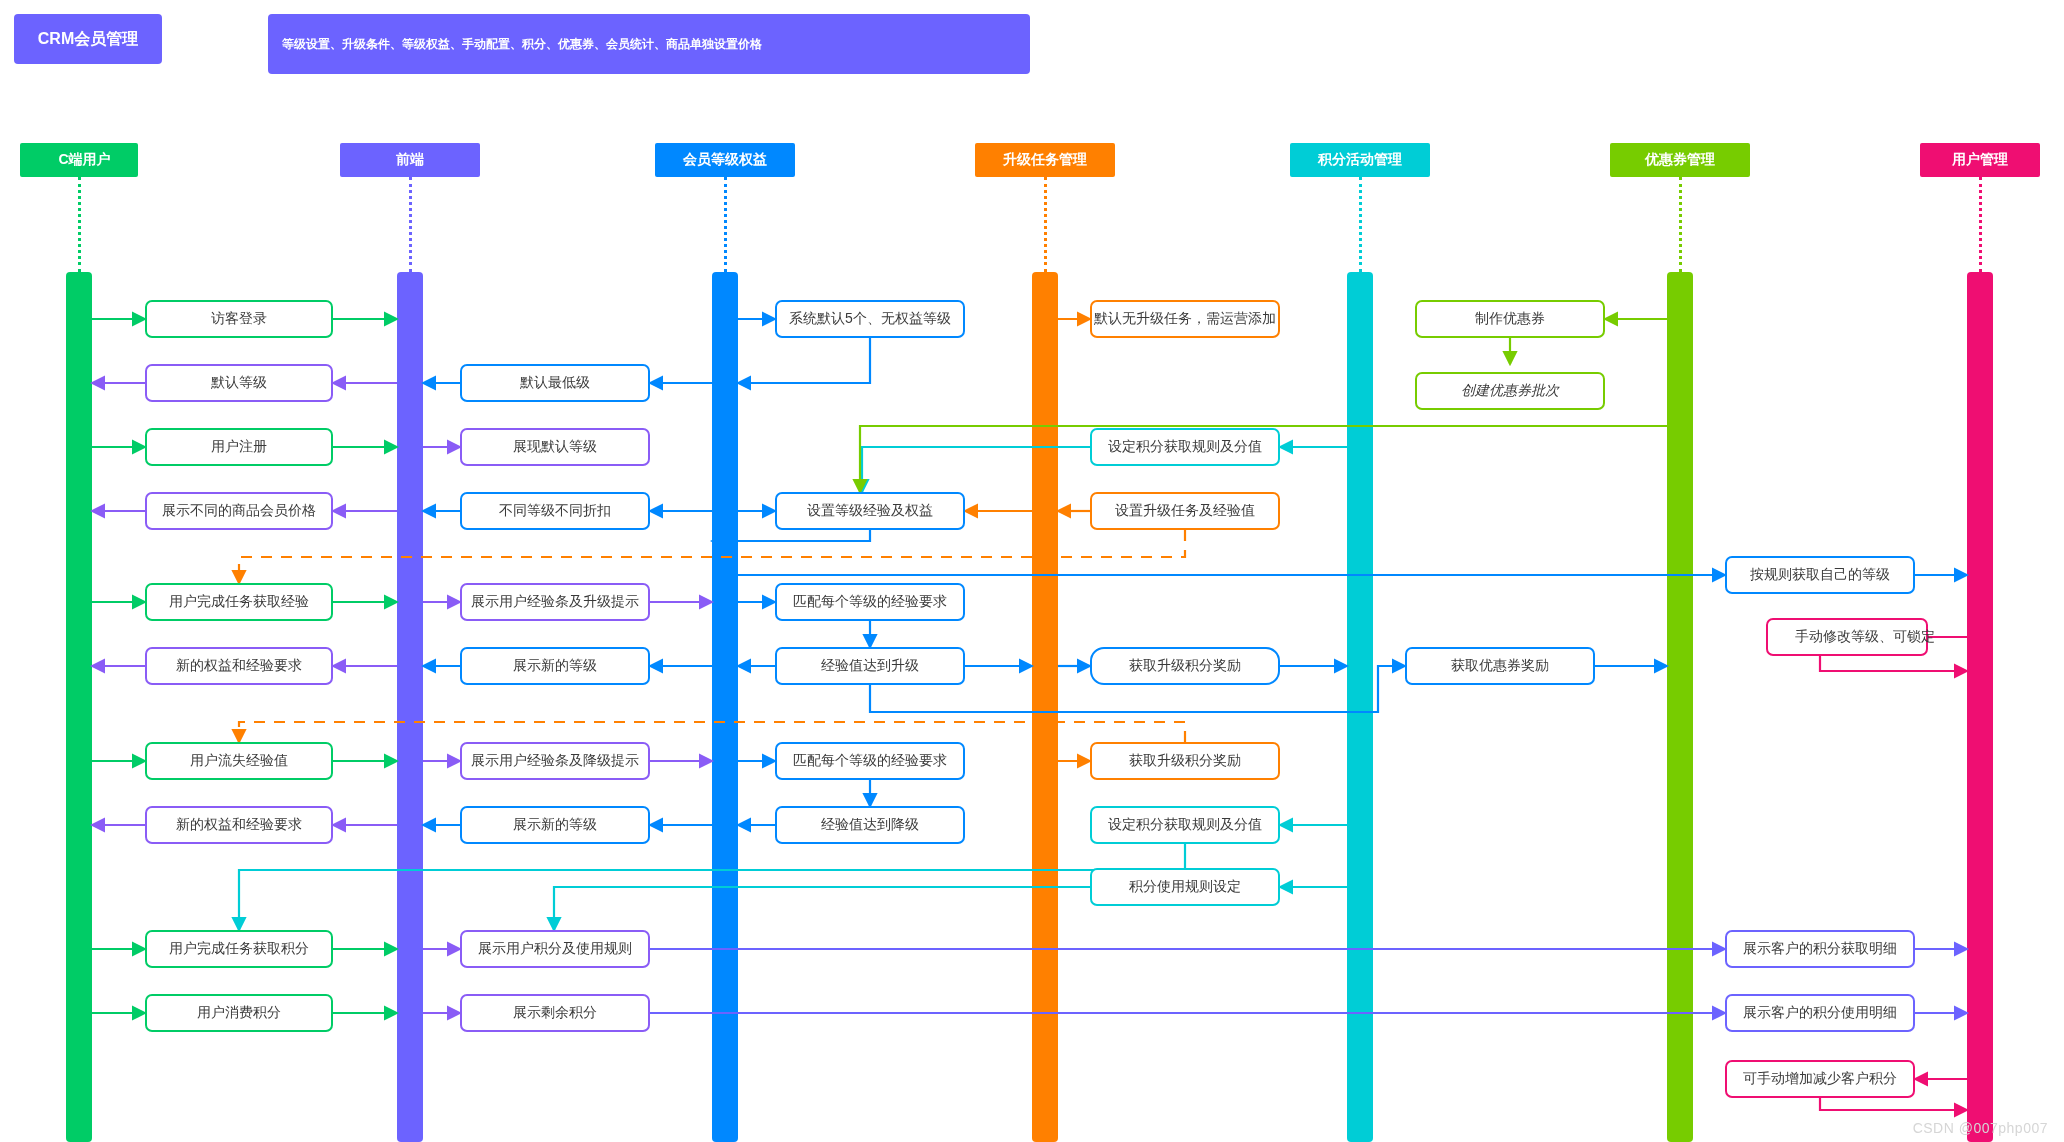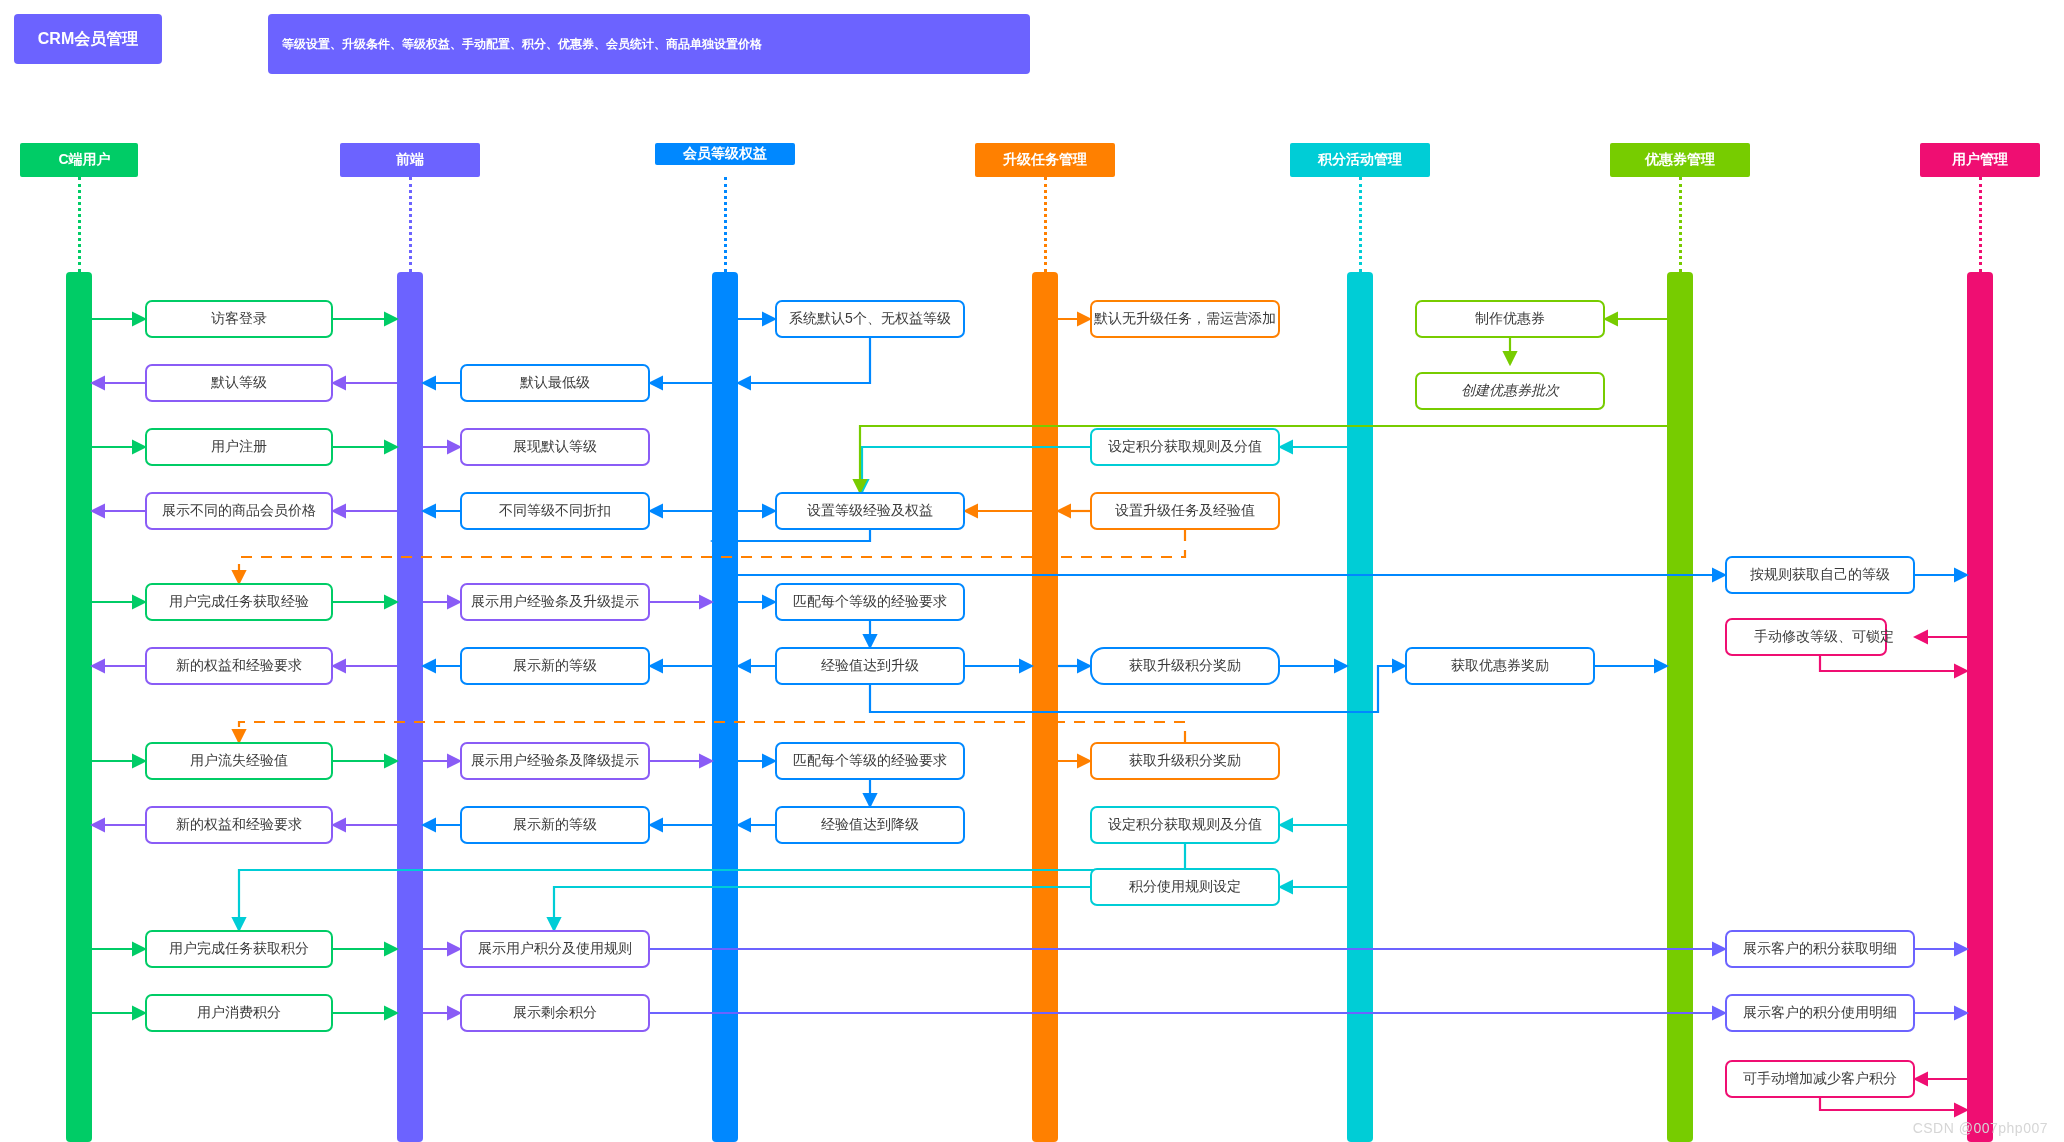--- a/index.html
+++ b/index.html
@@ -51,21 +51,21 @@
 
 <div id="stage">
 
   <div id="banners">
       <div class="banner" style="left: 14px; top: 14px; width: 148px; height: 50px; background: rgb(108, 99, 255); font-size: 16px;">CRM会员管理</div>
       <div class="banner left-al" style="left: 268px; top: 14px; width: 762px; height: 60px; background: rgb(108, 99, 255); font-size: 12px;">等级设置、升级条件、等级权益、手动配置、积分、优惠券、会员统计、商品单独设置价格</div>
     </div>
   <div id="actors">
       <div class="actor" style="left: 20px; top: 143px; width: 118px; height: 34px; background: rgb(0, 204, 102); padding-left: 11px;">C端用户</div>
       <div class="actor" style="left: 340px; top: 143px; width: 140px; height: 34px; background: rgb(108, 99, 255);">前端</div>
-      <div class="actor" style="left: 655px; top: 143px; width: 140px; height: 22px; background: rgb(0, 136, 255);">会员等级权益</div>
+      <div class="actor" style="left: 655px; top: 143px; width: 140px; height: 34px; background: rgb(0, 136, 255);">会员等级权益</div>
       <div class="actor" style="left: 975px; top: 143px; width: 140px; height: 34px; background: rgb(255, 128, 0);">升级任务管理</div>
       <div class="actor" style="left: 1290px; top: 143px; width: 140px; height: 34px; background: rgb(0, 205, 214);">积分活动管理</div>
       <div class="actor" style="left: 1610px; top: 143px; width: 140px; height: 34px; background: rgb(119, 204, 0);">优惠券管理</div>
       <div class="actor" style="left: 1920px; top: 143px; width: 120px; height: 34px; background: rgb(239, 14, 114);">用户管理</div>
     </div>
   <div id="lifelines">
       <div class="lifeline" style="left: 77.5px; top: 177px; height: 95px; border-left-color: rgb(0, 204, 102);"></div>
       <div class="lifeline" style="left: 408.5px; top: 177px; height: 95px; border-left-color: rgb(108, 99, 255);"></div>
       <div class="lifeline" style="left: 723.5px; top: 177px; height: 95px; border-left-color: rgb(0, 136, 255);"></div>
       <div class="lifeline" style="left: 1043.5px; top: 177px; height: 95px; border-left-color: rgb(255, 128, 0);"></div>
@@ -219,20 +219,20 @@
       <div class="msg" style="left: 1090px; top: 428px; width: 190px; height: 38px; border-color: rgb(0, 205, 214);">设定积分获取规则及分值</div>
       <div class="msg" style="left: 1090px; top: 492px; width: 190px; height: 38px; border-color: rgb(255, 128, 0);">设置升级任务及经验值</div>
       <div class="msg" style="left: 1090px; top: 647px; width: 190px; height: 38px; border-color: rgb(0, 136, 255); border-radius: 14px;">获取升级积分奖励</div>
       <div class="msg" style="left: 1090px; top: 742px; width: 190px; height: 38px; border-color: rgb(255, 128, 0);">获取升级积分奖励</div>
       <div class="msg" style="left: 1090px; top: 806px; width: 190px; height: 38px; border-color: rgb(0, 205, 214);">设定积分获取规则及分值</div>
       <div class="msg" style="left: 1090px; top: 868px; width: 190px; height: 38px; border-color: rgb(0, 205, 214);">积分使用规则设定</div>
       <div class="msg" style="left: 1405px; top: 647px; width: 190px; height: 38px; border-color: rgb(0, 136, 255);">获取优惠券奖励</div>
       <div class="msg" style="left: 1415px; top: 300px; width: 190px; height: 38px; border-color: rgb(119, 204, 0);">制作优惠券</div>
       <div class="msg" style="left: 1415px; top: 372px; width: 190px; height: 38px; border-color: rgb(119, 204, 0); font-style: italic;">创建优惠券批次</div>
       <div class="msg" style="left: 1725px; top: 556px; width: 190px; height: 38px; border-color: rgb(0, 136, 255);">按规则获取自己的等级</div>
-      <div class="msg" style="left: 1725px; top: 618px; width: 162px; height: 38px; border-color: rgb(239, 14, 114); padding-left: 36px;">手动修改等级、可锁定</div>
+      <div class="msg" style="left: 1766px; top: 618px; width: 162px; height: 38px; border-color: rgb(239, 14, 114); padding-left: 36px;">手动修改等级、可锁定</div>
       <div class="msg" style="left: 1725px; top: 930px; width: 190px; height: 38px; border-color: rgb(108, 99, 255);">展示客户的积分获取明细</div>
       <div class="msg" style="left: 1725px; top: 994px; width: 190px; height: 38px; border-color: rgb(108, 99, 255);">展示客户的积分使用明细</div>
       <div class="msg" style="left: 1725px; top: 1060px; width: 190px; height: 38px; border-color: rgb(239, 14, 114);">可手动增加减少客户积分</div>
     </div>
 
   <div id="watermark">CSDN @007php007</div>
 </div>
 
 </body></html>

